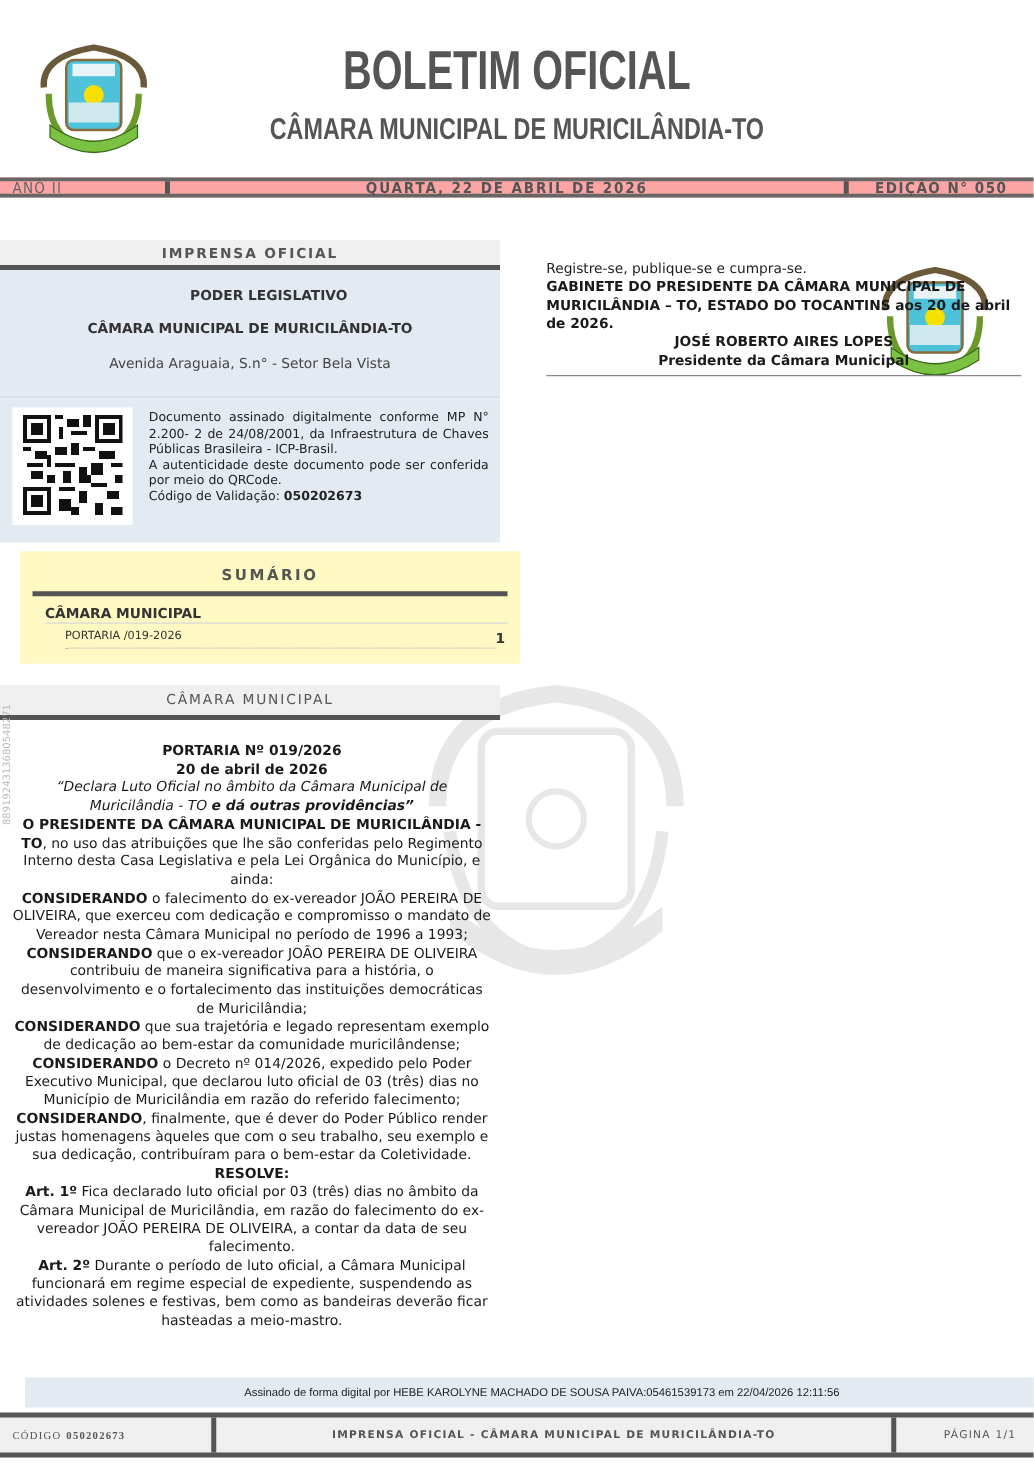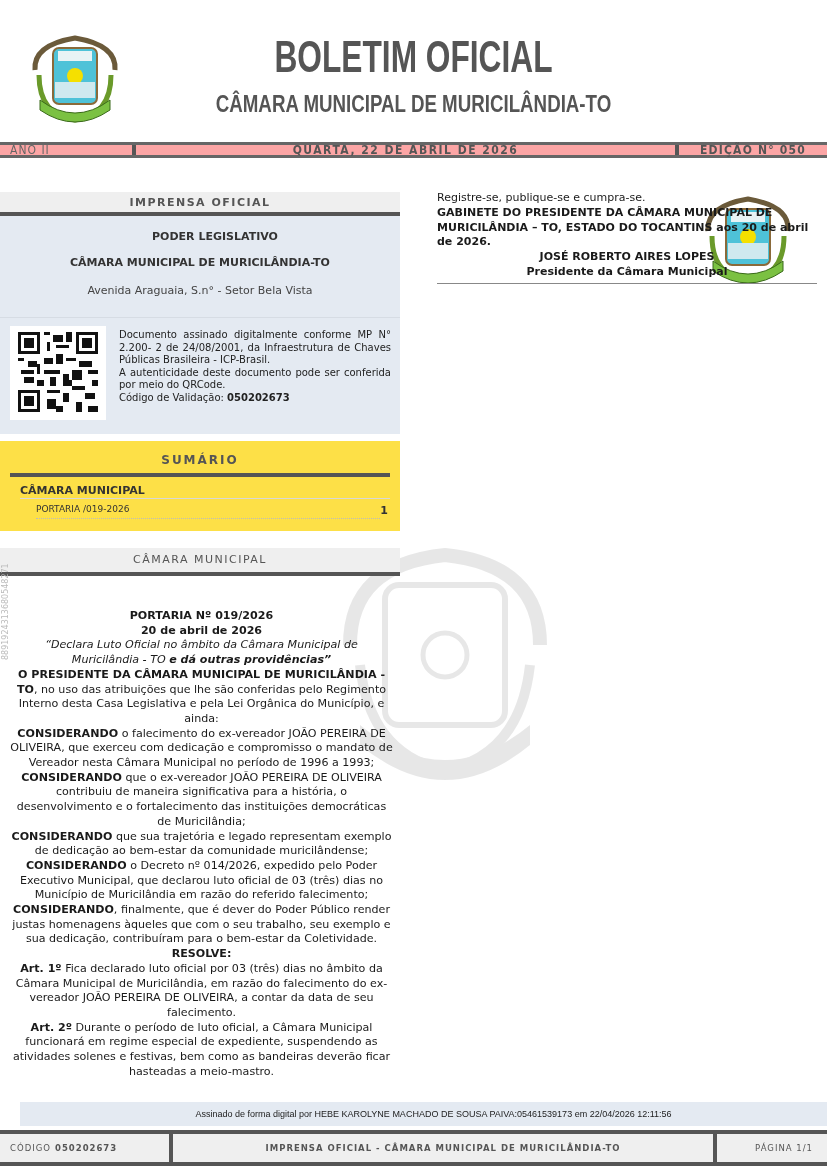--- a/index.html
+++ b/index.html
@@ -33,55 +33,55 @@
   .imprensa .body { background: #e4eaf2; padding-top: 14px; text-align: center; }
   .imprensa .pl { font-size: 11px; font-weight: bold; color: #333; height: 26px; padding-left: 30px; }
   .imprensa .cm { font-size: 11px; font-weight: bold; color: #333; height: 28px; }
   .imprensa .addr { font-size: 11px; color: #444; height: 34px; border-bottom: 1px solid #d6dce4; }
   .imprensa .sig { display: flex; padding: 8px 8px 14px 10px; text-align: left; }
   .qr { width: 96px; height: 94px; background: #fff; padding: 6px 8px; }
   .qr svg { width: 80px; height: 80px; }
   .sigtext { padding-left: 13px; font-size: 10px; line-height: 12.6px; color: #222; text-align: justify; width: 285px; padding-top: 3px; }
   .sigtext b { font-weight: bold; }
 
-  .sumario { position: absolute; left: 0; top: 441px; width: 400px; height: 90px; background: #fde047; }
+  .sumario { position: absolute; left: 16px; top: 441px; width: 400px; height: 90px; background: #fef9c3; }
   .sumario .sh { text-align: center; font-size: 12px; font-weight: bold; color: #555; letter-spacing: 2px; padding-top: 12px; height: 32px; }
   .sumario .bar { margin: 0 10px; height: 4px; background: #555; }
   .sumario .cat { margin: 0 10px 0 20px; padding-top: 7px; font-size: 11px; font-weight: bold; color: #333; height: 22px; border-bottom: 1px solid #d8d8d8; }
   .sumario .item { margin: 0 20px 0 36px; display: flex; justify-content: space-between; font-size: 9px; color: #333; padding-top: 5px; height: 20px; border-bottom: 1px dotted #bbb; gap: 32px; }
   .sumario .item .pg { font-weight: bold; font-size: 11px; margin-right: -8px; }
 
   .camara-head { position: absolute; left: 0; top: 548px; width: 400px; height: 28px; background: #efefef; border-bottom: 4px solid #555;
     text-align: center; font-size: 11px; color: #555; letter-spacing: 1.5px; line-height: 24px; }
 
   
-  .act { position: absolute; left: 10px; top: 609px; width: 383px; font-size: 11.1px; line-height: 14.7px; color: #1a1a1a; }
+  .act { position: absolute; left: 10px; top: 594px; width: 383px; font-size: 11.1px; line-height: 14.7px; color: #1a1a1a; }
   .act .center { text-align: center; font-weight: bold; }
   .act b { font-weight: bold; }
   .act i { font-style: italic; }
   .act p { margin: 0; text-align: center; }
 
   .vertical-id { position: absolute; left: 1px; top: 560px; width: 10px; height: 100px; font-size: 8px; color: #bbb;
     writing-mode: vertical-rl; transform: rotate(180deg); font-family: "DejaVu Sans", sans-serif; }
 
   
-  .right { position: absolute; left: 437px; top: 191px; width: 380px; font-size: 11px; line-height: 14.8px; color: #1a1a1a; }
+  .right { position: absolute; left: 437px; top: 208px; width: 380px; font-size: 11px; line-height: 14.8px; color: #1a1a1a; }
   .right .sign { text-align: center; font-weight: bold; }
   .right .rule { margin-top: 3px; height: 1px; background: #888; }
 
   
   .watermark { position: absolute; left: 330px; top: 545px; width: 230px; height: 245px; opacity: 0.09; pointer-events: none; }
 
   
   .signedbar { position: absolute; left: 0; top: 1102px; width: 827px; height: 24px; background: #e4eaf2; text-align: center;
     font-family: "Liberation Sans", sans-serif; font-size: 9px; color: #222; line-height: 24px; margin-left: 20px; }
   .footbar { position: absolute; left: 0; top: 1130px; width: 827px; height: 36px; background: #efefef;
     border-top: 4px solid #555; border-bottom: 4px solid #555; display: flex; }
   .footbar .cell { height: 100%; display: flex; align-items: center; font-size: 8.5px; letter-spacing: 1px; color: #555; }
-  .footbar .cod { width: 173px; padding-left: 10px; border-right: 4px solid #555; }
+  .footbar .cod { width: 173px; padding-left: 10px; border-right: 4px solid #555; font-family: Liberation Serif, serif; }
   .footbar .cod b { font-weight: bold; margin-left: 4px; }
   .footbar .mid { flex: 1; justify-content: center; font-weight: bold; border-right: 4px solid #555; }
   .footbar .pg { width: 110px; justify-content: flex-end; padding-right: 14px; }
 </style>
 </head>
 <body>
 
 <div class="masthead">
   <div class="seal left">
     <svg viewBox="0 0 100 98" width="100" height="98">

